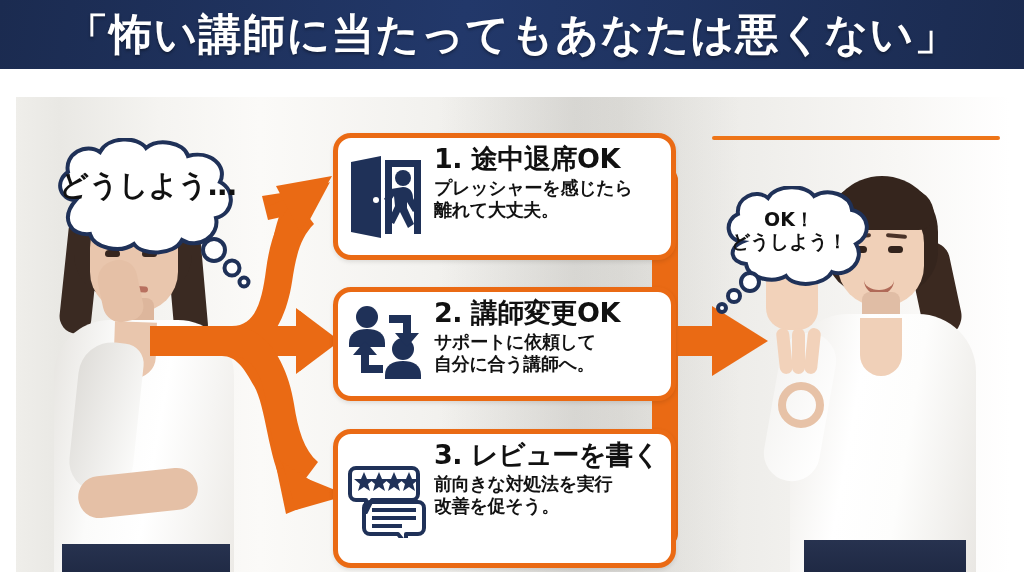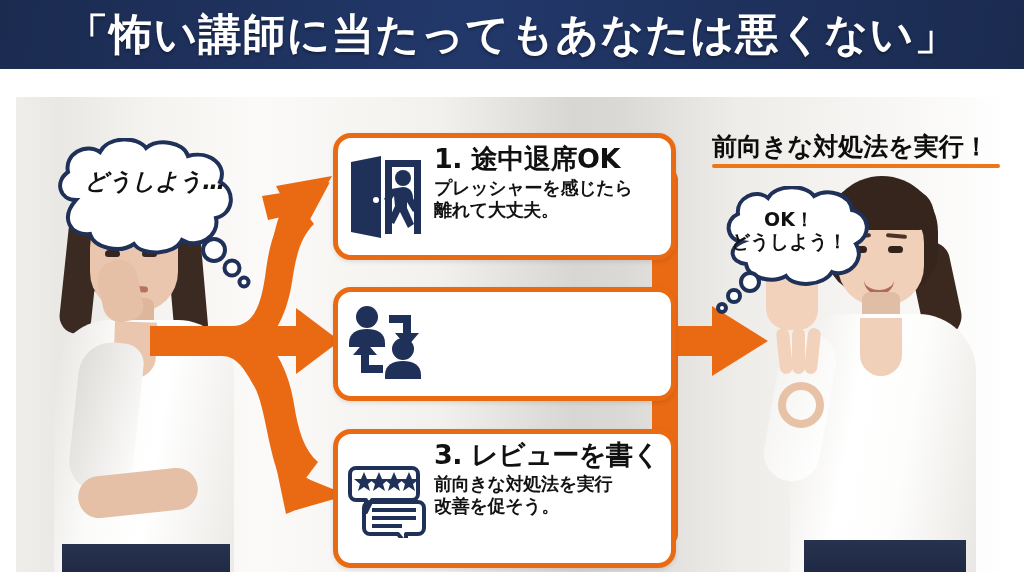--- a/index.html
+++ b/index.html
@@ -151,21 +151,21 @@
   
   .arrows{position:absolute;left:0;top:0;width:1024px;height:572px;pointer-events:none;}
 
   
   .bubble{position:absolute;}
   .bubble-text{
     position:absolute;text-align:center;color:#111111;font-weight:bold;
     line-height:1.18;white-space:pre;
   }
   #bubble-left{left:42px;top:138px;width:212px;height:110px;}
-  #bubble-left .bubble-text{left:7px;top:30px;width:212px;font-size:23px;font-style:italic;}
+  #bubble-left .bubble-text{left:0;top:30px;width:212px;font-size:29px;}
   #bubble-right{left:714px;top:186px;width:150px;height:112px;}
   #bubble-right .bubble-text{left:0;top:22px;width:150px;font-size:19px;}
 
   
   .card{
     position:absolute;left:333px;width:343px;
     background:#ffffff;
     border:5px solid #ea6a14;
     border-radius:18px;
     box-shadow:0 2px 4px rgba(0,0,0,.10);
@@ -323,21 +323,20 @@
         <circle cx="36" cy="96" r="9"></circle>
         <circle cx="20" cy="110" r="6"></circle>
         <circle cx="8" cy="122" r="4"></circle>
       </g>
     </svg>
     <div class="bubble-text"><span>OK！</span>
 <span>どうしよう！</span></div>
   </div>
 
   <div id="right-caption">
-    <div class="cap-text">前向きな対処法を実行！</div>
     <div class="cap-rule"></div>
   </div>
 
   <div class="card" id="card-1">
     <div class="card-icon">
       <svg width="78" height="82" viewBox="0 0 78 82">
         <g fill="#1f3158">
           <path d="M4 6 L 34 0 L 34 82 L 4 76 Z"></path>
           <circle cx="29" cy="44" r="3" fill="#ffffff"></circle>
           <path d="M38 4 L 74 4 L 74 11 L 45 11 L 45 78 L 38 78 Z"></path>
@@ -359,20 +358,25 @@
       <svg width="78" height="78" viewBox="0 0 78 78">
         <g fill="#1f3158">
           <circle cx="20" cy="12" r="11"></circle>
           <path d="M2 38 C 2 28, 10 24, 20 24 C 30 24, 38 28, 38 38 L 38 42 L 2 42 Z"></path>
           <circle cx="56" cy="44" r="11"></circle>
           <path d="M38 70 C 38 60, 46 56, 56 56 C 66 56, 74 60, 74 70 L 74 74 L 38 74 Z"></path>
           <path d="M42 10 L 64 10 L 64 28 L 72 28 L 60 42 L 48 28 L 56 28 L 56 18 L 42 18 Z"></path>
           <path d="M36 68 L 14 68 L 14 50 L 6 50 L 18 36 L 30 50 L 22 50 L 22 60 L 36 60 Z"></path>
         </g>
       </svg>
+    </div>
+    <div class="card-text">
+      <div class="card-title">2. 講師変更OK</div>
+      <div class="card-desc">サポートに依頼して
+自分に合う講師へ。</div>
     </div>
   </div>
 
   <div class="card" id="card-3">
     <div class="card-icon">
       <svg width="80" height="78" viewBox="0 0 80 78">
         <g fill="none" stroke="#1f3158" stroke-width="4" stroke-linejoin="round">
           <path d="M6 8 L 62 8 A6 6 0 0 1 68 14 L 68 34 A6 6 0 0 1 62 40 L 22 40 L 16 52 L 16 40 L 6 40 A6 6 0 0 1 0 34 L 0 14 A6 6 0 0 1 6 8 Z" transform="translate(4,0)"></path>
           <path d="M24 40 L 72 40 A6 6 0 0 1 78 46 L 78 66 A6 6 0 0 1 72 72 L 60 72 L 60 82 L 52 72 L 24 72 A6 6 0 0 1 18 66 L 18 46 A6 6 0 0 1 24 40 Z" transform="translate(0,2)"></path>
           <line x1="26" y1="50" x2="70" y2="50"></line>

